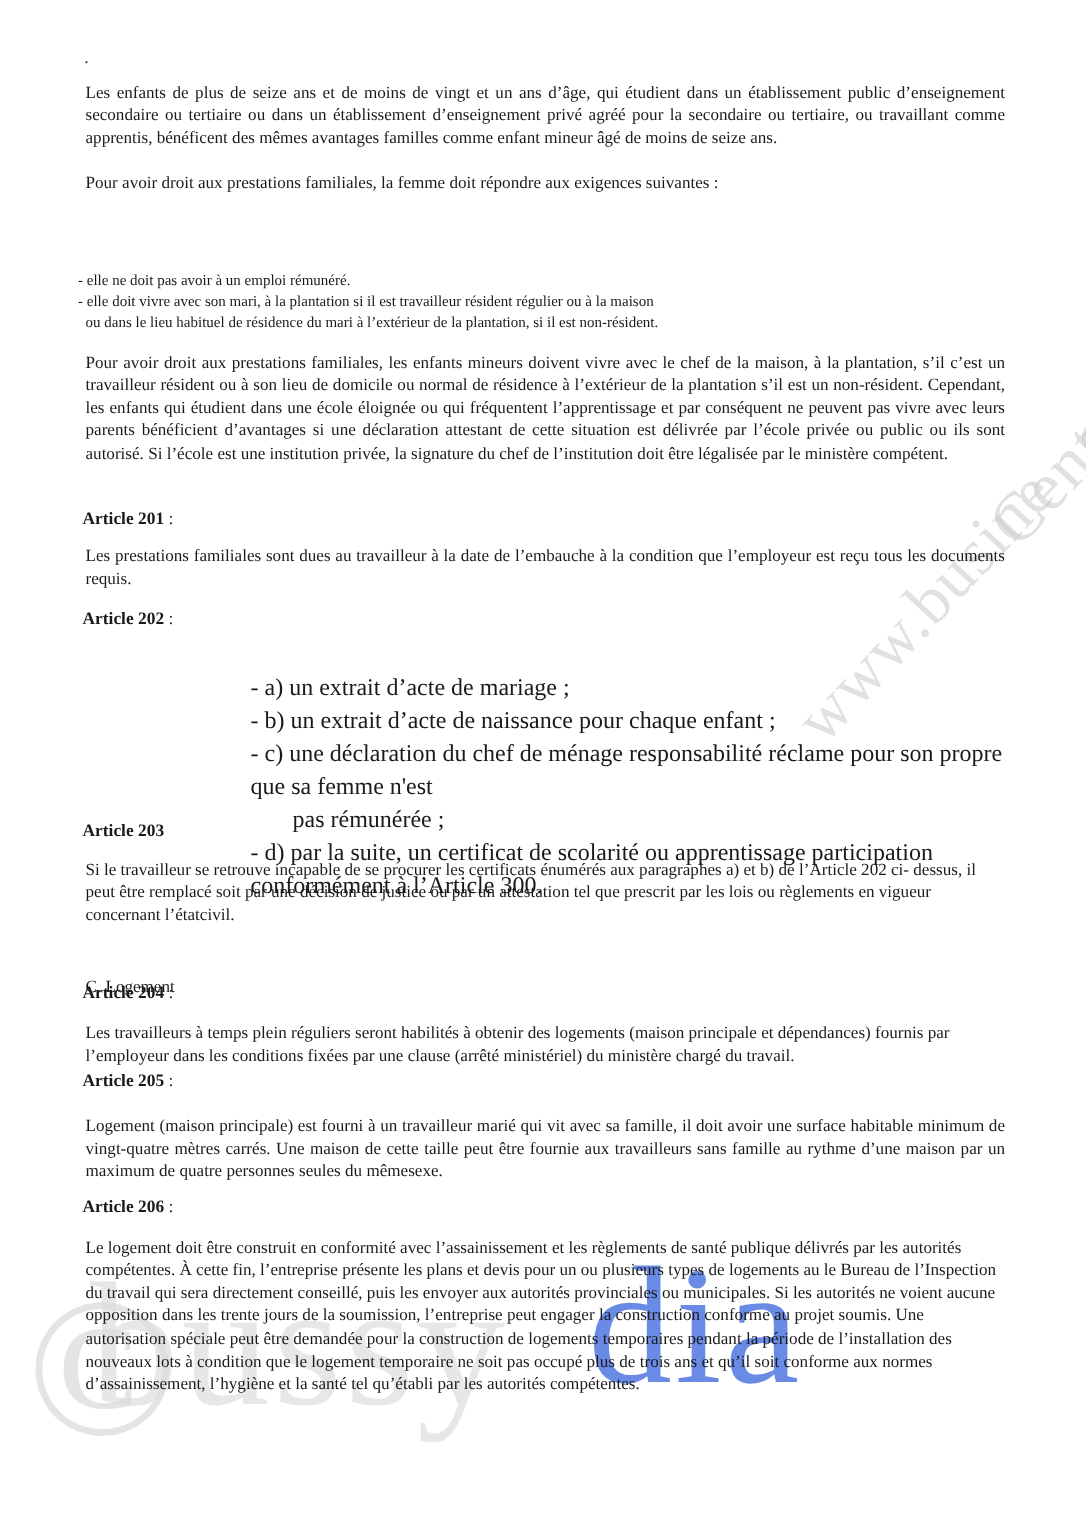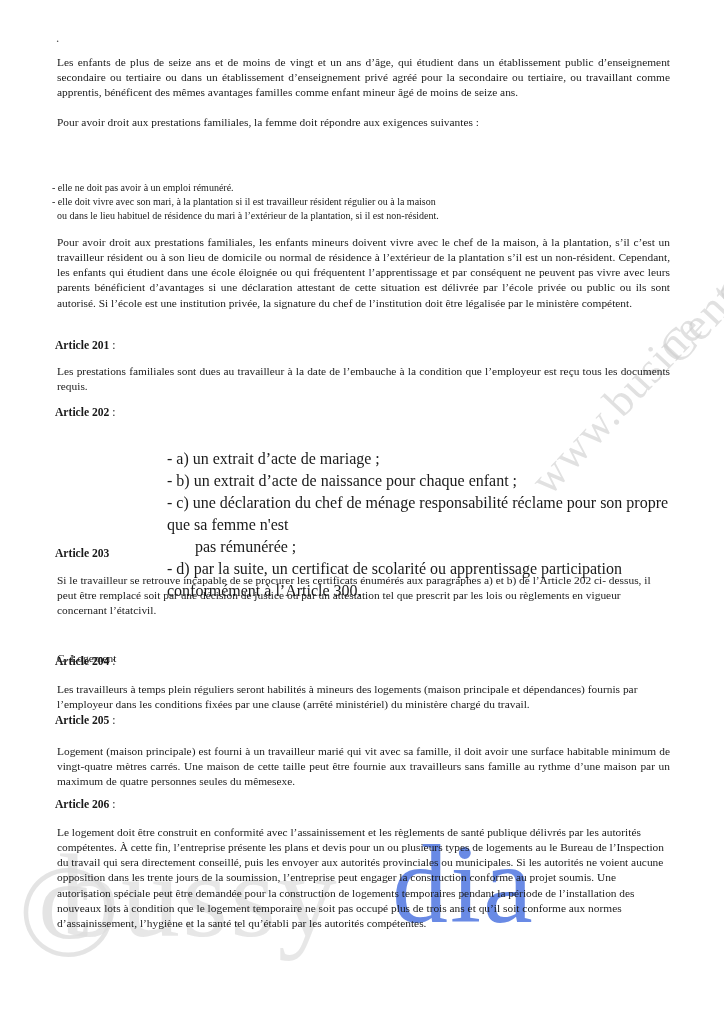--- a/index.html
+++ b/index.html
@@ -168,21 +168,21 @@
       <div class="li cont">pas rémunérée ;</div>
       <div class="li">- d) par la suite, un certificat de scolarité ou apprentissage participation conformément à l’Article 300.</div>
     </div>
 
     <div class="block heading" style="top:546px;"><span>Article 203</span><span class="colon"></span></div>
     <div class="block body-para nojust" style="top:573px;">Si le travailleur se retrouve incapable de se procurer les certificats énumérés aux paragraphes a) et b) de l’Article 202 ci- dessus, il peut être remplacé soit par une décision de justice ou par un attestation tel que prescrit par les lois ou règlements en vigueur concernant l’étatcivil.</div>
 
     <div class="block plain-head" style="top:627px;margin-top:24px;">C. Logement</div>
 
     <div class="block heading" style="top:654px;"><span>Article 204</span><span class="colon"> :</span></div>
-    <div class="block body-para nojust" style="top:682px;">Les travailleurs à temps plein réguliers seront habilités à mineurs des logements (maison principale et dépendances) fournis par l’employeur dans les conditions fixées par une clause (arrêté ministériel) du ministère chargé du travail.</div>
+    <div class="block body-para nojust" style="top:682px;">Les travailleurs à temps plein réguliers seront habilités à obtenir des logements (maison principale et dépendances) fournis par l’employeur dans les conditions fixées par une clause (arrêté ministériel) du ministère chargé du travail.</div>
 
     <div class="block heading" style="top:713px;text-align:right;"><span>Article 205</span><span class="colon"> :</span></div>
     <div class="block body-para" style="top:744px;">Logement (maison principale) est fourni à un travailleur marié qui vit avec sa famille, il doit avoir une surface habitable minimum de vingt-quatre mètres carrés. Une maison de cette taille peut être fournie aux travailleurs sans famille au rythme d’une maison par un maximum de quatre personnes seules du mêmesexe.</div>
 
     <div class="block heading" style="top:797px;"><span>Article 206</span><span class="colon"> :</span></div>
     <div class="block body-para nojust" style="top:825px;">Le logement doit être construit en conformité avec l’assainissement et les règlements de santé publique délivrés par les autorités compétentes. À cette fin, l’entreprise présente les plans et devis pour un ou plusieurs types de logements au le Bureau de l’Inspection du travail qui sera directement conseillé, puis les envoyer aux autorités provinciales ou municipales. Si les autorités ne voient aucune opposition dans les trente jours de la soumission, l’entreprise peut engager la construction conforme au projet soumis. Une autorisation spéciale peut être demandée pour la construction de logements temporaires pendant la période de l’installation des nouveaux lots à condition  que le logement temporaire ne soit pas occupé plus de trois ans et qu’il soit conforme aux normes d’assainissement, l’hygiène et la santé tel qu’établi par les autorités compétentes.</div>
 
   </div>
 </div>
 

